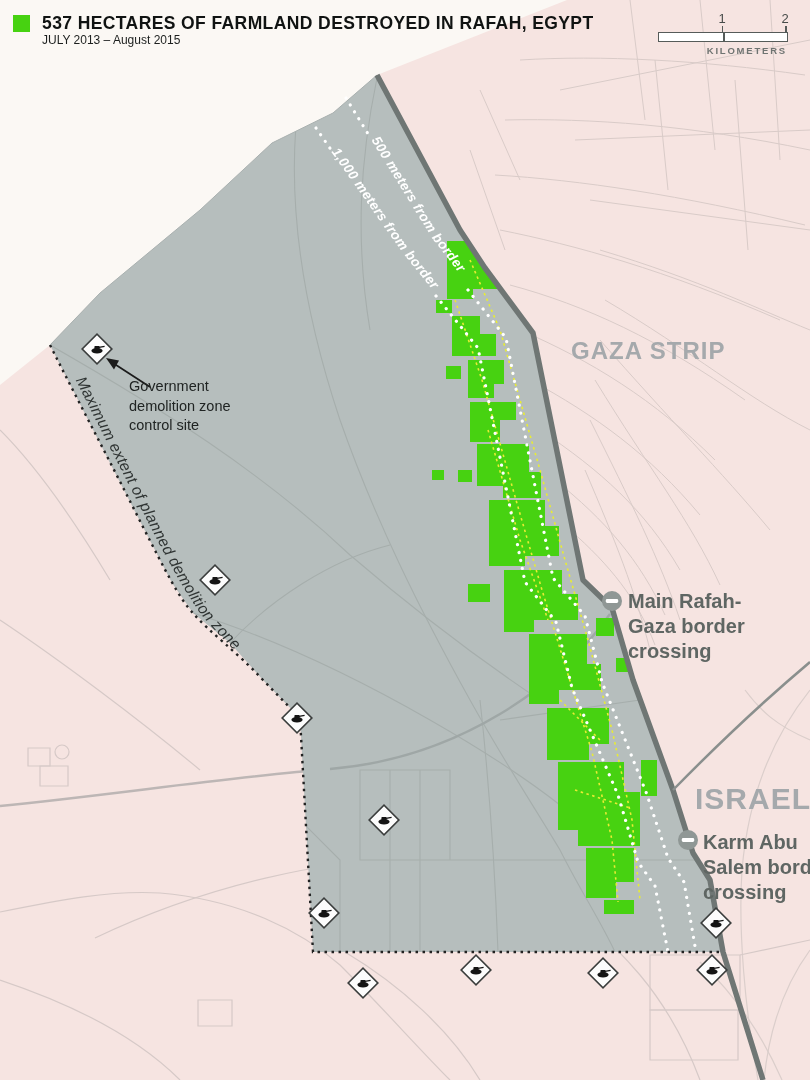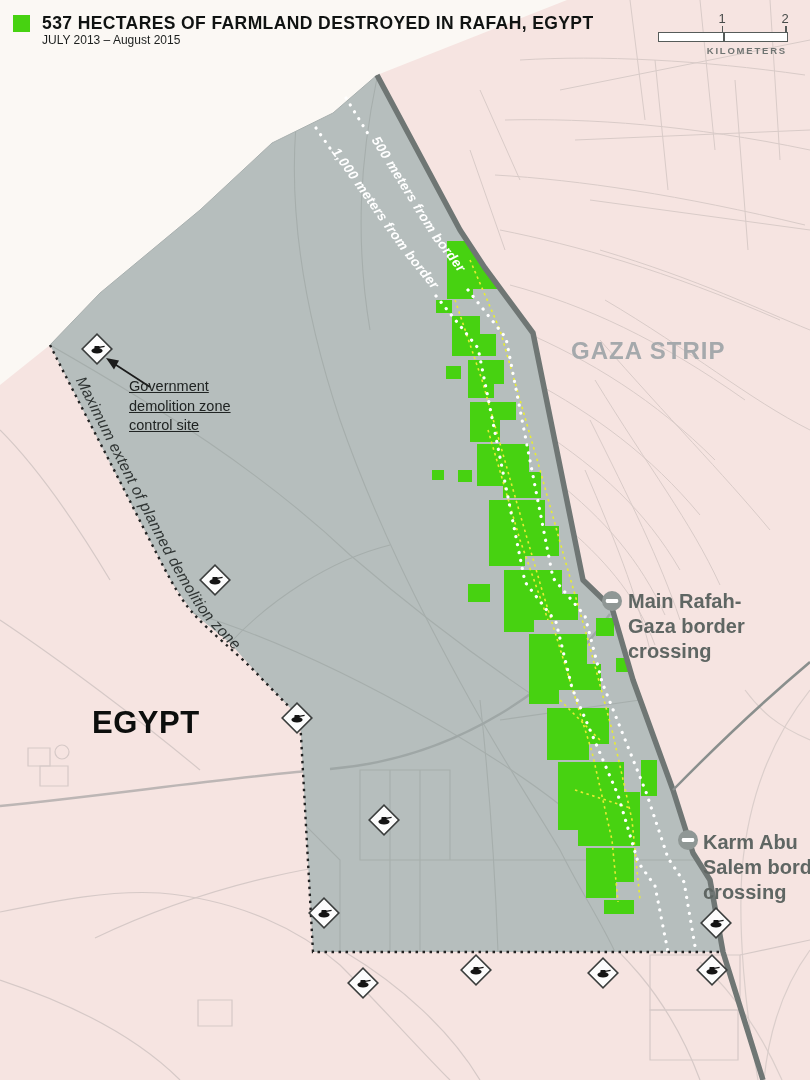--- a/index.html
+++ b/index.html
@@ -29,21 +29,21 @@
   .region{color:#a5a9ac;font-weight:700;white-space:nowrap;}
   #lbl-gaza{left:571px;top:337px;font-size:24px;letter-spacing:1px;}
   #lbl-israel{left:695px;top:782px;font-size:30px;letter-spacing:1px;}
   #lbl-egypt{left:92px;top:705px;font-size:31px;font-weight:700;color:#0c0e0d;letter-spacing:0.5px;}
 
   
   .crossing-label{font-size:20px;font-weight:700;color:#5f6663;line-height:1.25;}
   #lbl-main-crossing{left:628px;top:589px;width:150px;}
   #lbl-karm-crossing{left:703px;top:830px;width:140px;}
   #lbl-control-site{left:129px;top:377px;width:125px;font-size:14.5px;font-weight:500;
-                    color:#202423;line-height:1.35;text-decoration:underline;}
+                    color:#202423;line-height:1.35;}
 </style>
 </head>
 <body>
 
 <div id="stage">
 
 <svg id="map-svg" width="810" height="1080" viewBox="0 0 810 1080">
   <defs>
     <clipPath id="clipGaza">
       <polygon points="567,0 810,0 810,662 673,790 633,680 612,608 583,580 533,333 485,268 460,230 377,75"></polygon>
@@ -227,19 +227,19 @@
   <div class="sb-num" style="left:120px;">2</div>
   <div class="sb-tick" style="left:64.5px;"></div>
   <div class="sb-tick" style="left:128px;"></div>
   <div class="sb-box">
     <div class="sb-div"></div>
   </div>
   <div class="sb-unit">KILOMETERS</div>
 </div>
 
 <div class="ov region" id="lbl-gaza">GAZA STRIP</div>
-<div class="ov region" id="lbl-egypt">EGYPT</div>
+<div class="ov region" id="lbl-israel">ISRAEL</div>
 
 <div class="ov crossing-label" id="lbl-main-crossing">Main Rafah-Gaza border crossing</div>
 <div class="ov crossing-label" id="lbl-karm-crossing">Karm Abu Salem border crossing</div>
 <div class="ov" id="lbl-control-site">Government demolition zone control site</div>
 
 </div>
 
 </body></html>

